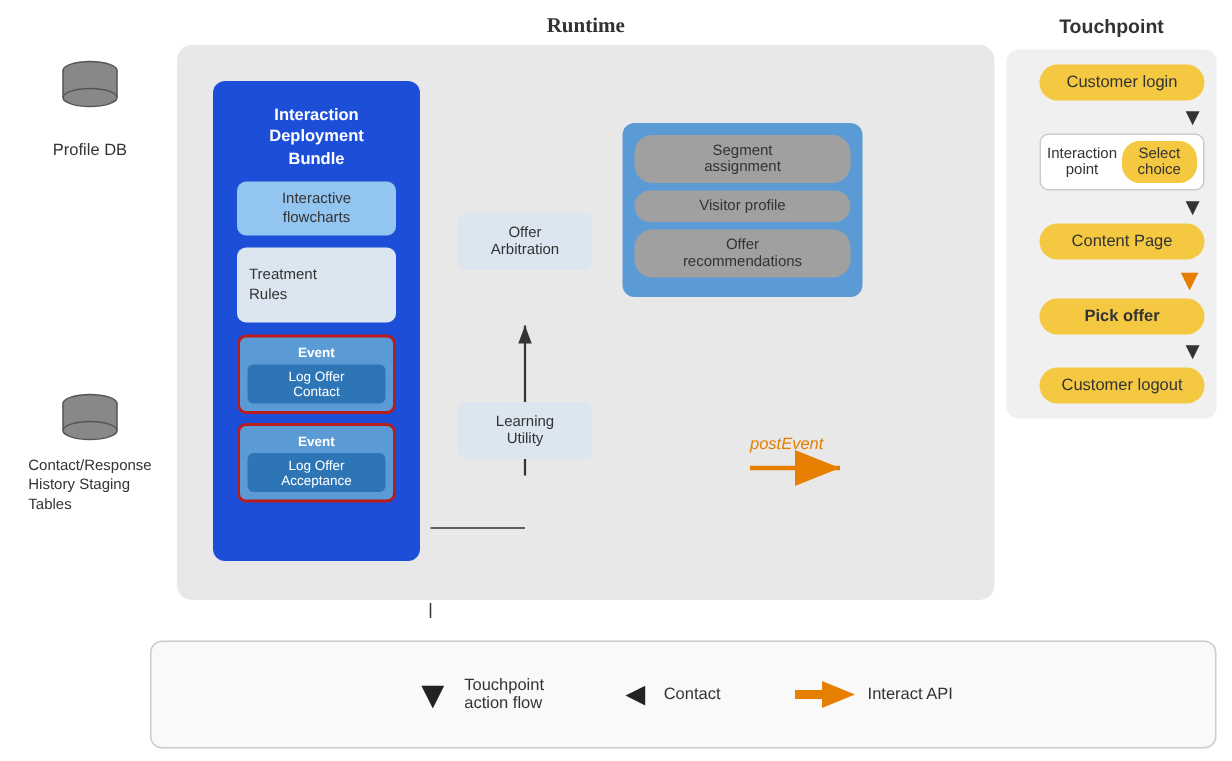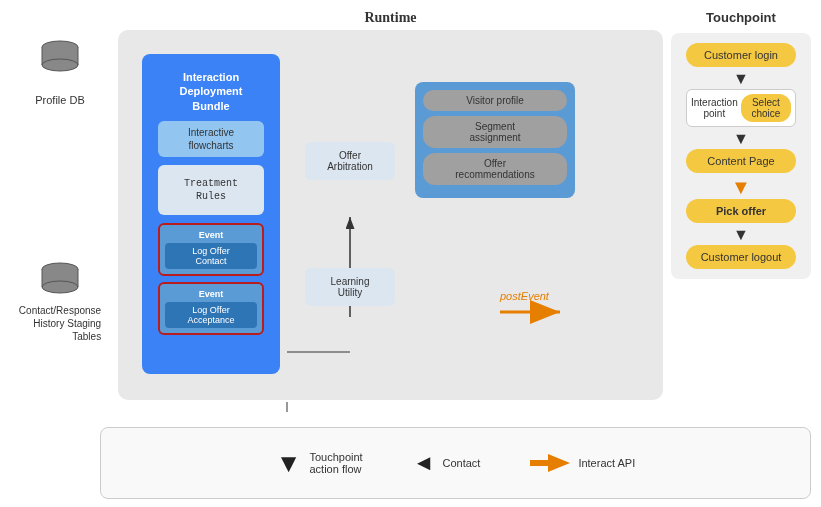--- a/index.html
+++ b/index.html
@@ -41,21 +41,21 @@
     .db-icon2-container {
       margin-top: 140px;
       display: flex;
       flex-direction: column;
       align-items: center;
       gap: 4px;
     }
 
     .db-label2 {
       font-size: 10px;
-      text-align: right;
+      text-align: left;
       color: #333;
       line-height: 1.3;
     }
 
     
     .runtime-container {
       flex: 1;
       position: relative;
     }
 
@@ -72,21 +72,21 @@
       background: #e8e8e8;
       border-radius: 10px;
       padding: 12px;
       width: 100%;
       height: 370px;
       position: relative;
     }
 
     
     .idb-box {
-      background: #3b82f6;
+      background: #1d4ed8;
       border-radius: 8px;
       width: 138px;
       padding: 16px;
       position: absolute;
       top: 12px;
       left: 12px;
       height: 320px;
     }
 
     .idb-title {
@@ -106,26 +106,25 @@
       text-align: center;
       color: #333;
       line-height: 1.3;
     }
 
     .treatment-box {
       background: #dce6f1;
       border-radius: 6px;
       padding: 12px 8px;
       font-size: 10px;
-      text-align: center;
+      text-align: left;
       color: #333;
       line-height: 1.3;
       margin-bottom: 8px;
       margin-top: 8px;
-      font-family: Liberation Mono, monospace;
     }
 
     .event-box {
       background: #5b9bd5;
       border: 2px solid #b91c1c;
       border-radius: 6px;
       padding: 5px;
       margin-bottom: 6px;
     }
 
@@ -223,24 +222,24 @@
       font-size: 13px;
       font-weight: bold;
       text-align: center;
       color: #333;
       margin-bottom: 8px;
     }
 
     .touchpoint-box {
       background: #f0f0f0;
       border-radius: 8px;
-      padding: 10px 20px;
+      padding: 10px 8px;
       display: flex;
       flex-direction: column;
-      align-items: center;
+      align-items: flex-end;
       gap: 0;
     }
 
     .tp-item-yellow {
       background: #f5c842;
       border-radius: 20px;
       padding: 6px 12px;
       font-size: 11px;
       text-align: center;
       color: #333;
@@ -396,23 +395,23 @@
             </div>
           </div>
 
           <div class="offer-arb-box" style="white-space:pre-line;">Offer
 Arbitration</div>
 
           <div class="learning-box" style="white-space:pre-line;">Learning
 Utility</div>
 
           <div class="session-box">
-            <div class="session-item">Visitor profile</div>
             <div class="session-item" style="white-space:pre-line;">Segment
 assignment</div>
+            <div class="session-item">Visitor profile</div>
             <div class="session-item" style="white-space:pre-line;">Offer
 recommendations</div>
           </div>
 
           <div class="post-event-label">postEvent</div>
 
         </div>
       </div>
     </div>
 

